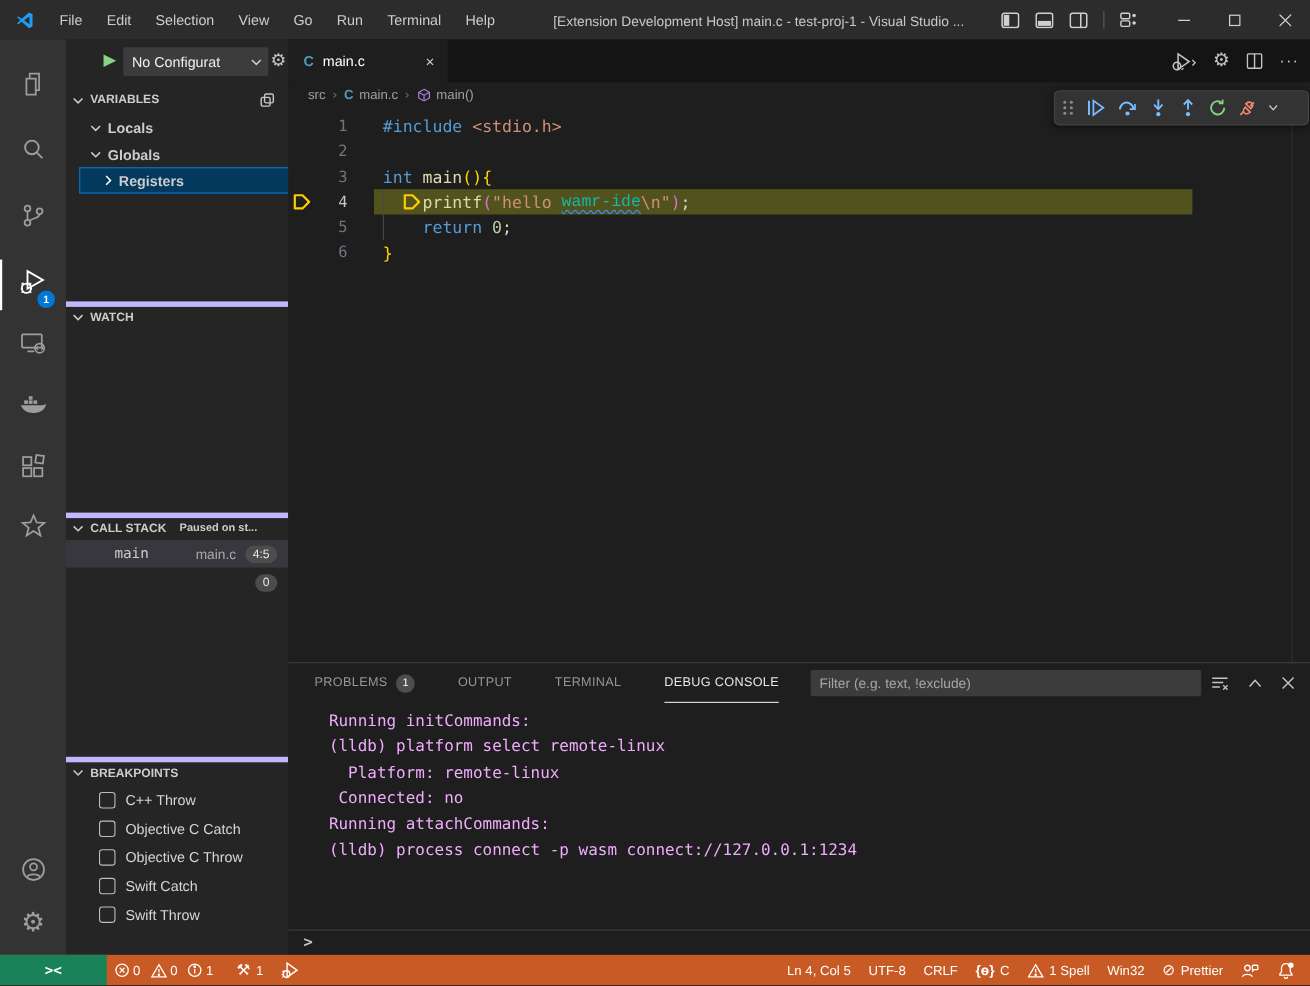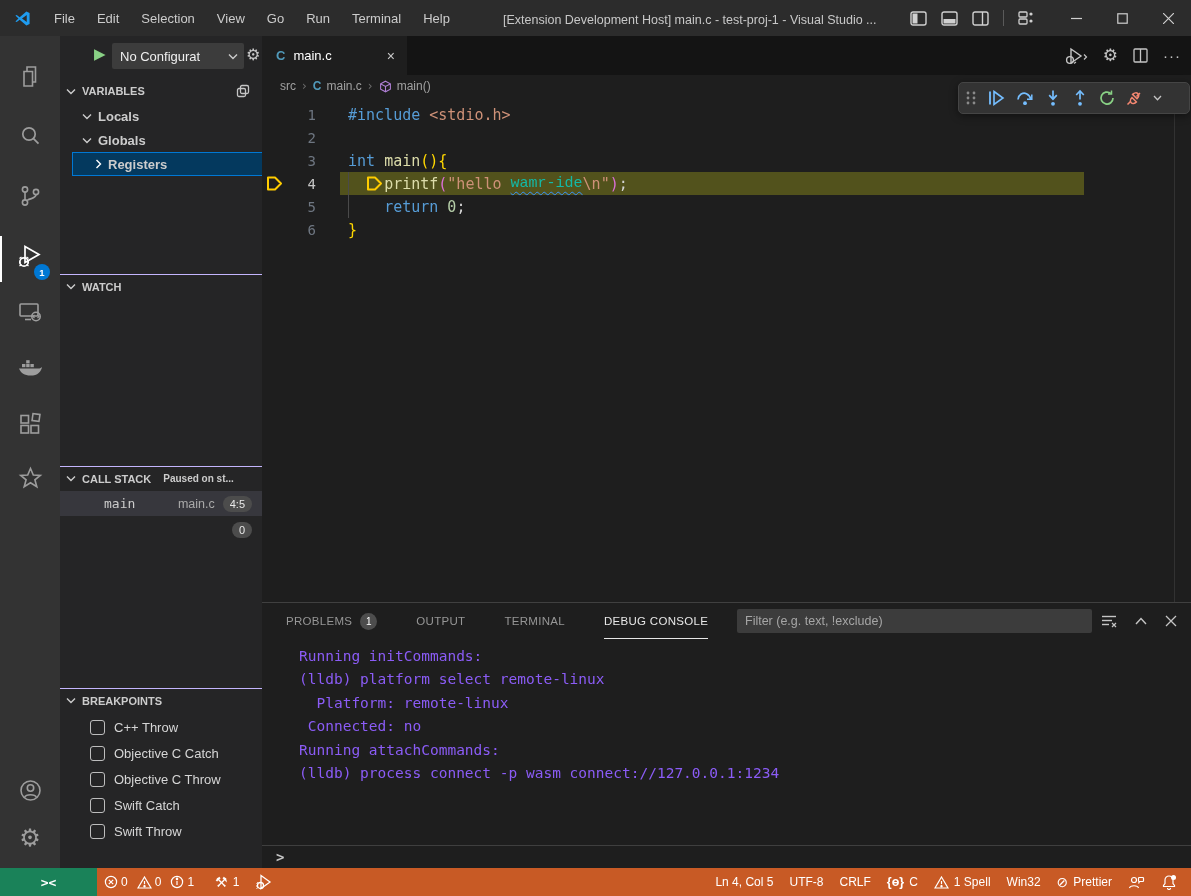--- a/index.html
+++ b/index.html
@@ -34,21 +34,21 @@
   #run-row{position:absolute;left:0;top:0;width:202px;height:40px;}
   .play-glyph{position:absolute;left:34px;top:9px;color:#89d185;font-size:15px;font-family:"DejaVu Sans",sans-serif;}
   #config-dropdown{position:absolute;left:52px;top:7px;width:132px;height:26px;background:#3c3c3c;border-radius:2px;
       display:flex;align-items:center;padding:0 6px 0 8px;box-sizing:border-box;color:#f0f0f0;}
   #config-dropdown .lbl{flex:1;white-space:nowrap;overflow:hidden;font-size:13px;}
   #sidebar .row-gear{position:absolute;left:186px;top:9px;font-family:"DejaVu Sans",sans-serif;font-size:16px;color:#c5c5c5;}
 
   .section-header{position:absolute;left:0;width:202px;height:22px;display:flex;align-items:center;
       font-size:11px;font-weight:bold;color:#cccccc;}
   .section-header .chev{margin:0 6px 0 6px;}
-  .sect-border{border-top:1px solid #c4b5fd;box-sizing:border-box;height:24px;width:202px;position:absolute;left:0;}
+  .sect-border{border-top:5px solid #c4b5fd;box-sizing:border-box;height:24px;width:202px;position:absolute;left:0;}
 
   .tree-row{position:absolute;left:0;width:202px;height:24px;display:flex;align-items:center;font-weight:bold;color:#cccccc;box-sizing:border-box;}
   .tree-row .chev{margin:0 6px 0 22px;}
   .tree-row.selected{background:#04395e;border:1px solid #0078d4;}
 
   #callstack-desc{margin-left:12px;font-size:10px;color:#cccccc;font-weight:bold;white-space:nowrap;}
   .stack-row{position:absolute;left:0;width:202px;height:25px;background:#37373d;display:flex;align-items:center;}
   .stack-fn{font-family:"DejaVu Sans Mono",monospace;font-size:13px;color:#cccccc;margin-left:44px;}
   .stack-file{margin-left:auto;color:#a9a9a9;font-size:12.5px;}
   .pill{background:#4c4c4c;color:#e8e8e8;font-size:11px;border-radius:9px;padding:2px 7px;margin:0 10px 0 8px;}
@@ -99,21 +99,21 @@
   #panel-tabs{position:absolute;left:0;top:0;height:36px;display:flex;align-items:center;padding-left:24px;gap:39px;}
   .panel-tab{display:flex;align-items:center;height:35px;font-size:11.5px;letter-spacing:.3px;color:#969696;gap:8px;}
   .panel-tab.active{color:#e7e7e7;border-bottom:1px solid #e7e7e7;}
   .tab-badge{min-width:17px;height:17px;border-radius:9px;background:#4d4d4d;color:#ffffff;font-size:10px;
       display:flex;align-items:center;justify-content:center;}
   #filter-input{position:absolute;left:475px;top:6px;width:355px;height:24px;background:#3c3c3c;border:none;border-radius:2px;
       color:#cccccc;font-size:12.5px;padding:0 8px;box-sizing:border-box;font-family:"Liberation Sans",sans-serif;}
   #filter-input::placeholder{color:#a6a6a6;}
   #panel-actions{position:absolute;right:14px;top:0;height:36px;display:flex;align-items:center;gap:18px;color:#c5c5c5;}
   #console-content{position:absolute;left:0;top:36px;width:929px;height:207px;overflow:hidden;padding:6px 0 0 37px;box-sizing:border-box;}
-  .console-line{font-family:"DejaVu Sans Mono",monospace;font-size:14.5px;line-height:23.4px;color:#8b5cf6;white-space:pre;}
+  .console-line{font-family:"DejaVu Sans Mono",monospace;font-size:14.5px;line-height:23.4px;color:#f0abfc;white-space:pre;}
   #console-input{position:absolute;left:0;bottom:0;width:929px;height:23px;border-top:1px solid #3f3f3f;box-sizing:border-box;
       display:flex;align-items:center;}
   #console-prompt{margin-left:14px;color:#c5c5c5;font-size:14px;font-weight:bold;font-family:"DejaVu Sans Mono",monospace;}
 
   
   #statusbar{position:absolute;left:0;bottom:0;width:1191px;height:28px;background:#c85a25;color:#ffffff;
       display:flex;align-items:center;font-size:12px;}
   .sb-item{display:flex;align-items:center;height:28px;padding:0 8px;gap:5px;white-space:nowrap;}
   .sb-remote{background:#1a8259;width:97px;box-sizing:border-box;justify-content:center;font-weight:bold;
       font-family:"DejaVu Sans Mono",monospace;font-size:13px;padding:0;}

